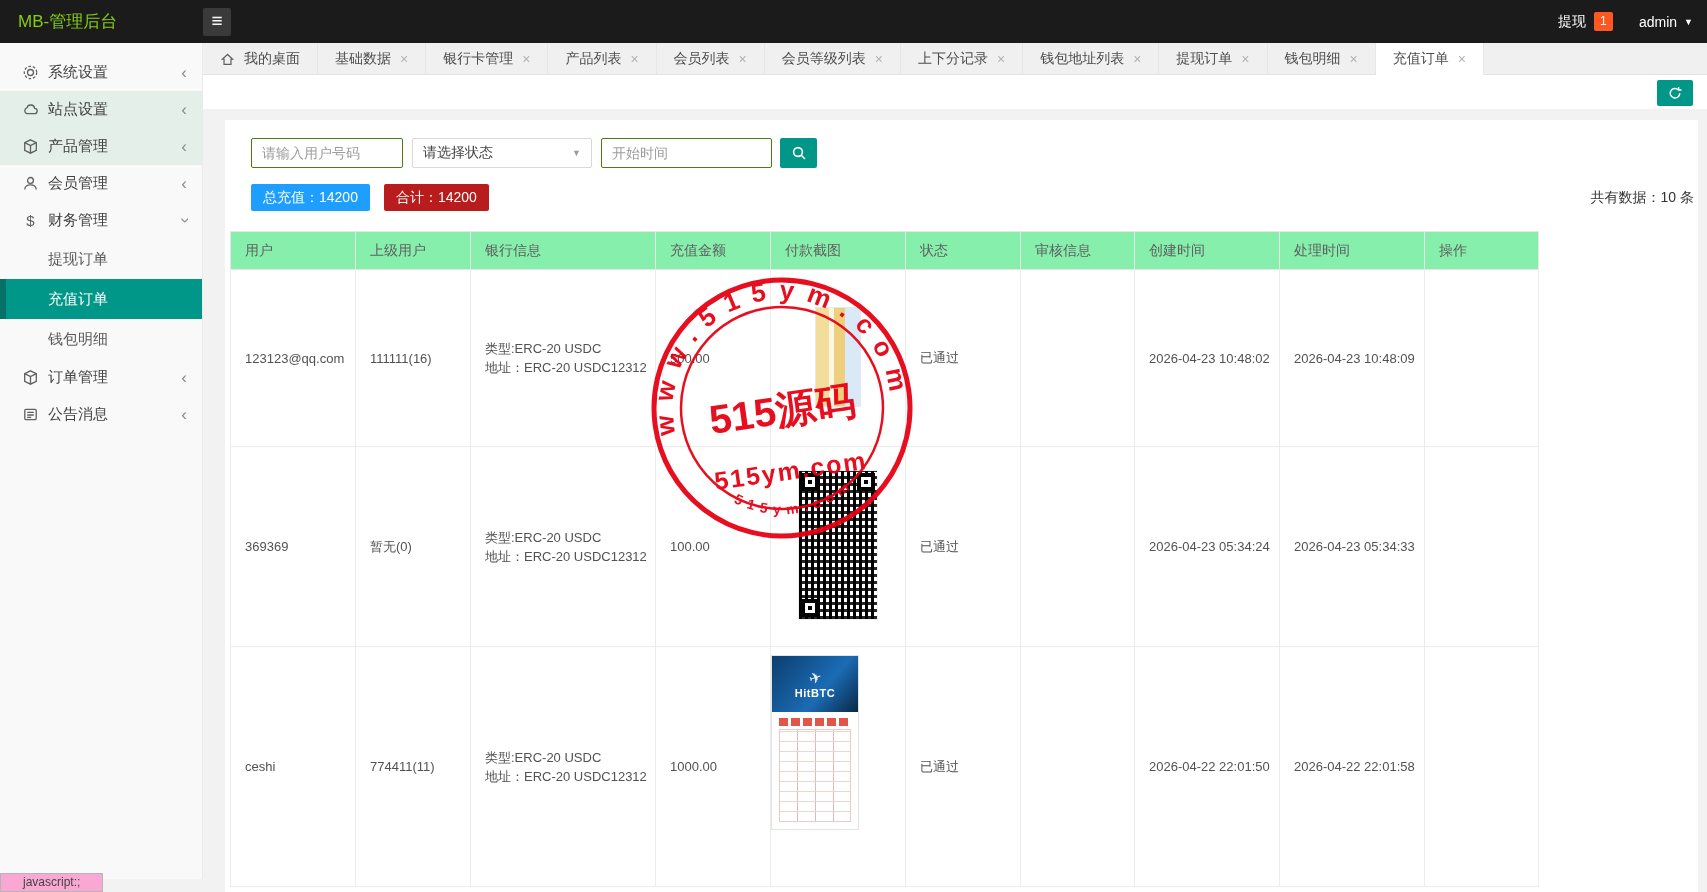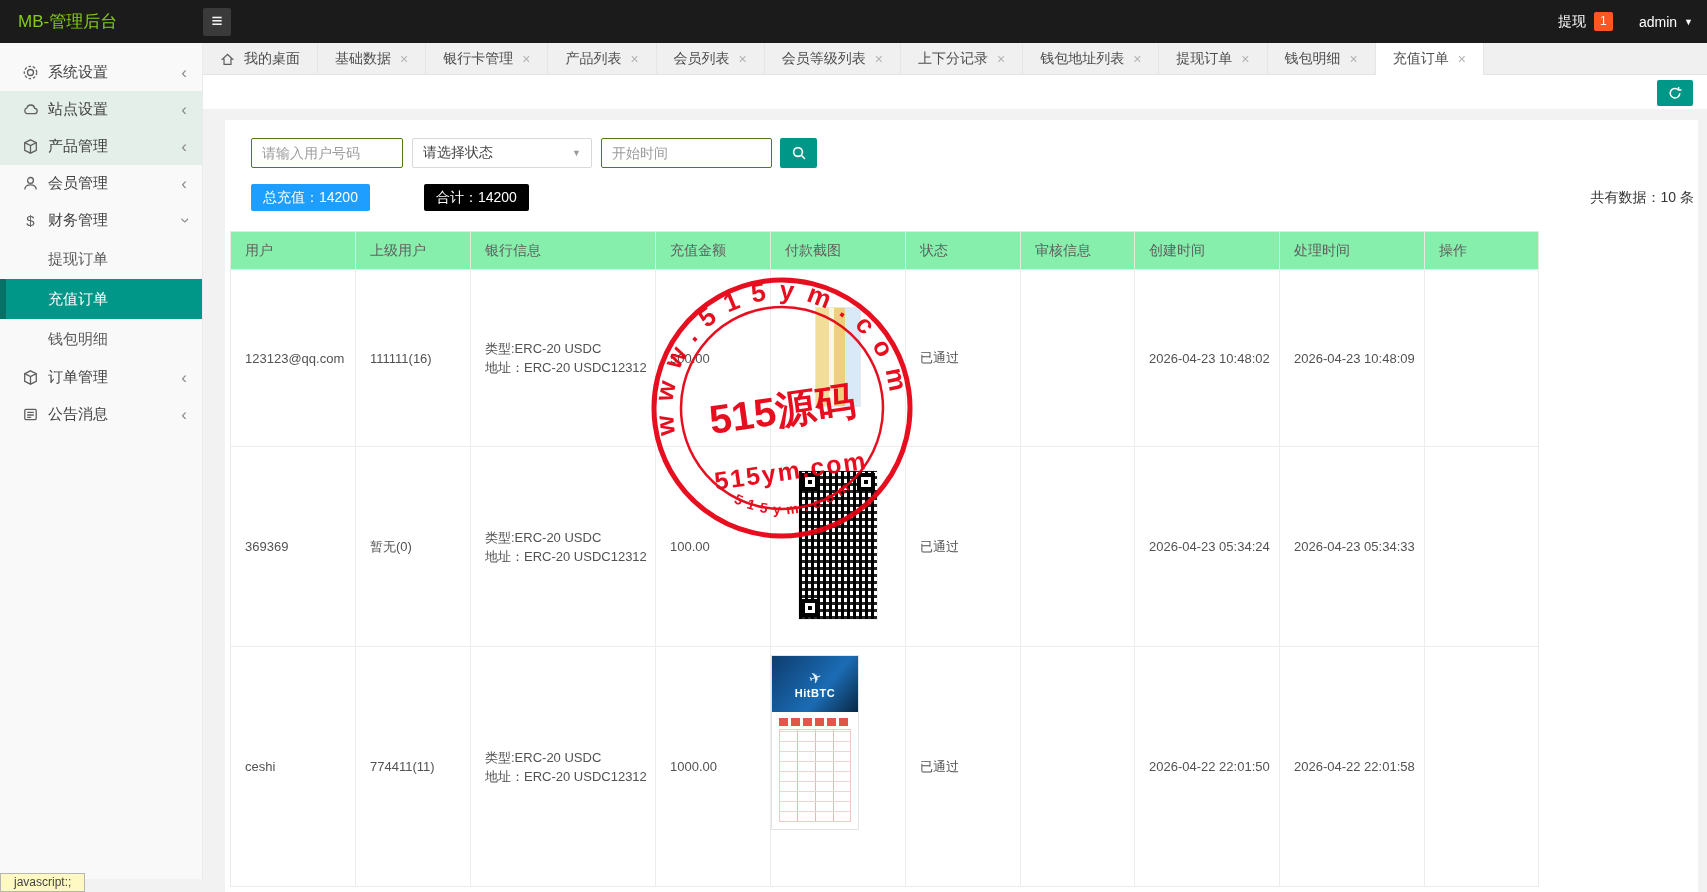--- a/index.html
+++ b/index.html
@@ -57,24 +57,24 @@
     font-size:14px; color:#333; outline:none; font-family:inherit; }
   .f-input::placeholder { color:#9c9c9c; }
   .inp-user { width:152px; }
   .inp-time { width:171px; margin-left:9px; }
   .f-select { width:180px; height:30px; margin-left:9px; border:1px solid #d9d9d9; border-radius:2px;
     padding:0 10px; font-size:14px; color:#444; display:flex; align-items:center; position:relative; cursor:pointer; background:#fff; }
   .sel-caret { position:absolute; right:10px; color:#9a9a9a; font-size:9px; }
   .search-btn { width:37px; height:30px; margin-left:8px; background:#009688; border:none; border-radius:2px;
     cursor:pointer; display:flex; align-items:center; justify-content:center; }
 
-  .badges-row { margin:16px 4px 0 26px; display:flex; align-items:center;gap:40px; }
+  .badges-row { margin:16px 4px 0 26px; display:flex; align-items:center; }
   .badge { height:27px; line-height:27px; padding:0 12px; border-radius:2px; color:#fff; font-size:14px; }
   .badge.blue { background:#1E9FFF; }
-  .badge.orange { background:#000000; margin-left:14px; }
+  .badge.orange { background:#b91c1c; margin-left:14px; }
   .data-count { margin-left:auto; font-size:14px; color:#333; }
 
   
   table.grid { margin:20px 0 0 5px; width:1308px; border-collapse:collapse; table-layout:fixed; }
   .grid th { height:38px; background:#86efac; border:1px solid #e7e7e7; font-weight:normal;
     text-align:left; padding-left:14px; font-size:14px; color:#5f5f5f; }
   .grid td { border:1px solid #ececec; padding-left:14px; font-size:13px; color:#525252; vertical-align:middle; }
   .grid tr.r1 td { height:177px; }
   .grid tr.r2 td { height:200px; }
   .grid tr.r3 td { height:240px; }
@@ -101,22 +101,22 @@
     background:repeating-linear-gradient(90deg,#e0574a 0 9px,transparent 9px 12px); }
   .hb-table { flex:1; margin:0 7px 7px; border:1px solid #f0c9c4;
     background:repeating-linear-gradient(0deg,transparent 0 9px,#f3d3cf 9px 10px),
                repeating-linear-gradient(90deg,transparent 0 17px,#e8b7b1 17px 18px); }
 
   
   .watermark { position:absolute; left:646px; top:272px; width:272px; height:272px;
     z-index:50; pointer-events:none; opacity:.94; }
 
   
-  .status-hint { position:absolute; left:0; bottom:0; background:#fef9c3; border:1px solid #b5b5b5;
-    padding:1px 13px 2px; font-size:12px; color:#444; z-index:60; }
+  .status-hint { position:absolute; left:0; bottom:0; background:#f9a8d4; border:1px solid #b5b5b5;
+    padding:1px 22px 2px; font-size:12px; color:#444; z-index:60; }
 
   svg.lineicon { stroke:#5f5f5f; stroke-width:1.3; fill:none; }
 </style>
 </head>
 <body>
 
 <div class="app-header">
   <div class="app-title">MB-管理后台</div>
   <div class="burger-btn">
     <span>≡</span>

